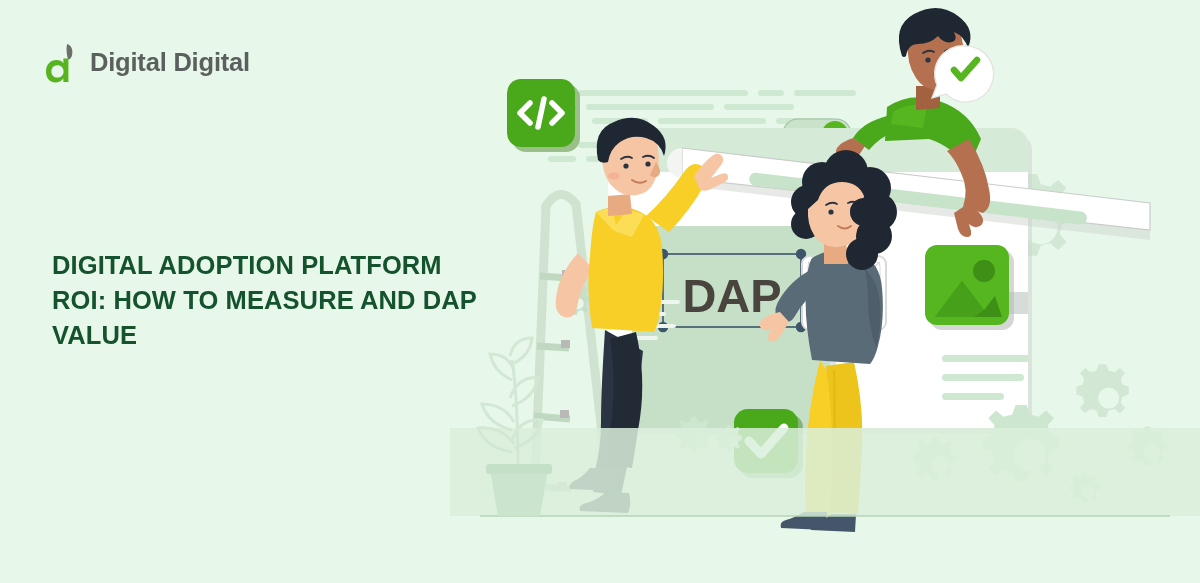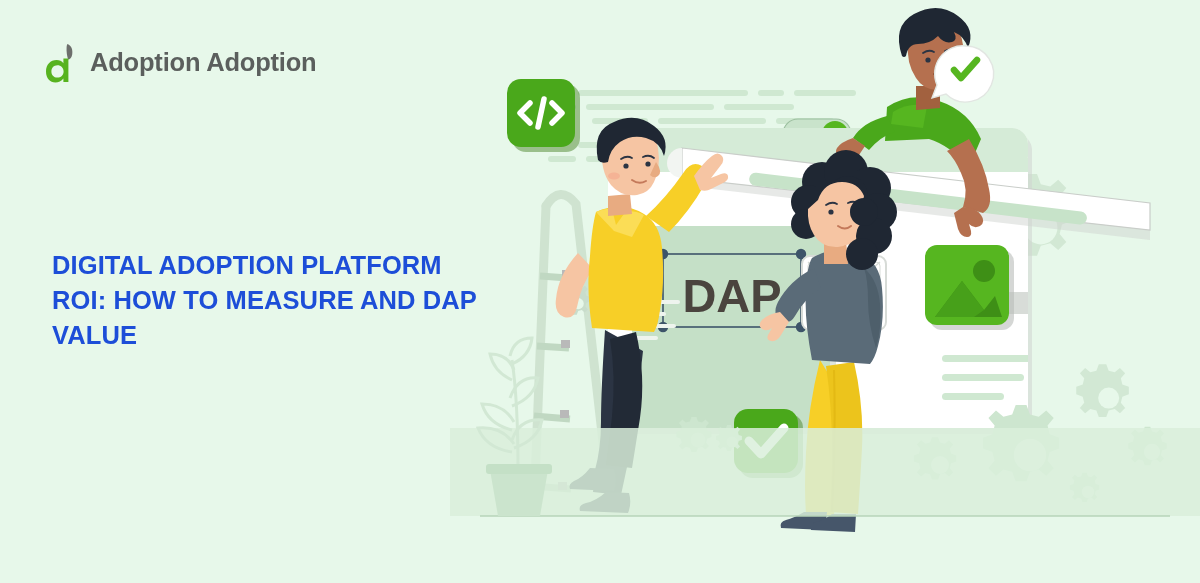--- a/index.html
+++ b/index.html
@@ -46,21 +46,21 @@
   .headline {
     position: absolute;
     left: 52px;
     top: 248px;
     width: 430px;
     margin: 0;
     font-size: 25.5px;
     font-weight: 800;
     line-height: 1.38;
     letter-spacing: 0.1px;
-    color: #1d4ed8;
+    color: #14532d;
     text-transform: uppercase;
   }
 
   
   .stage {
     position: absolute;
     left: 450px;
     top: 0;
     width: 750px;
     height: 450px;
@@ -74,21 +74,21 @@
 </head>
 <body>
 
 <div id="banner" style="background: rgb(231, 248, 234);">
 
   <div class="brand">
     <svg class="brand-mark" viewBox="0 0 34 42" aria-hidden="true">
       <path d="M21.5 2 C25.5 3.5 27 8 26.2 12.4 C25.6 15.6 23.8 17.4 22.1 17.6 C21.1 14.2 20.3 9 20.6 5.4 C20.7 3.8 21 2.6 21.5 2 Z" fill="#6d6f6c"></path>
       <path d="M22.4 16.5 L22.4 40 L17.4 40 L17.4 36.6 C15.4 39.3 12.6 40.6 9.4 40.6 C4 40.6 0 36.4 0 29.6 C0 22.6 4.4 18 10.6 18 C13.4 18 15.9 19.2 17.4 21.2 L17.4 16.5 Z M11.4 23.2 C7.7 23.2 5.4 26 5.4 29.5 C5.4 33 7.7 35.6 11.3 35.6 C14.9 35.6 17.6 33 17.6 29.4 C17.6 25.8 15 23.2 11.4 23.2 Z" fill="#57b31f"></path>
     </svg>
-    <span class="brand-text">Adoption Adoption</span>
+    <span class="brand-text">Digital Digital</span>
   </div>
 
   <h1 class="headline">DIGITAL ADOPTION PLATFORM ROI: HOW TO MEASURE AND DAP VALUE</h1>
 
   <div class="stage">
     <svg viewBox="0 0 750 583" xmlns="http://www.w3.org/2000/svg">
       <defs>
         <clipPath id="clipCardMain">
           <rect x="158" y="128" width="420" height="300" rx="16"></rect>
         </clipPath>

